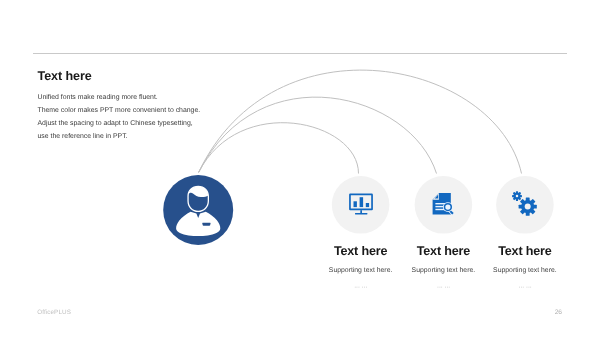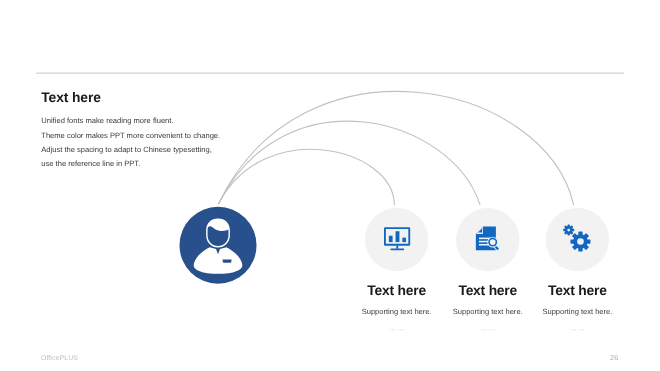--- a/index.html
+++ b/index.html
@@ -1,17 +1,17 @@
 <!DOCTYPE html>
 <html><head>
 <meta charset="utf-8">
 <style>
   html,body{margin:0;padding:0;}
   body{width:600px;height:337px;background:#ffffff;font-family:"Liberation Sans",sans-serif;overflow:hidden;position:relative;-webkit-font-smoothing:antialiased;text-rendering:geometricPrecision;}
-  .slide{position:absolute;left:0;top:16px;width:600px;height:252px;background:#fff;}
+  .slide{position:absolute;left:0;top:3px;width:600px;height:252px;background:#fff;}
   .top-rule{position:absolute;left:33px;top:50px;width:534px;height:1px;background:#c9c9c9;}
   .heading{position:absolute;left:37.5px;top:66.0px;font-size:12.6px;font-weight:bold;color:#1a1a1a;letter-spacing:-0.1px;}
   .body-copy{position:absolute;left:37.5px;top:89.3px;font-size:6.9px;color:#3a3a3a;line-height:12.95px;letter-spacing:0.0px;}
   svg.art{position:absolute;left:0;top:0;width:600px;height:337px;}
   .col{position:absolute;text-align:center;}
   .col-title{font-size:12.6px;font-weight:bold;color:#1a1a1a;letter-spacing:-0.2px;line-height:13px;}
   .col-sub{font-size:6.85px;color:#3f3f3f;margin-top:9px;line-height:8px;}
   .col-dots{font-size:7.2px;color:#bcbcbc;margin-top:7.5px;letter-spacing:-0.42px;line-height:8px;}
   .footer-left{position:absolute;left:37.2px;top:306.3px;font-size:6.3px;color:#c2c2c2;letter-spacing:0.1px;}
   .footer-right{position:absolute;left:548px;top:306.3px;width:14px;text-align:right;font-size:6.6px;color:#adadad;}

